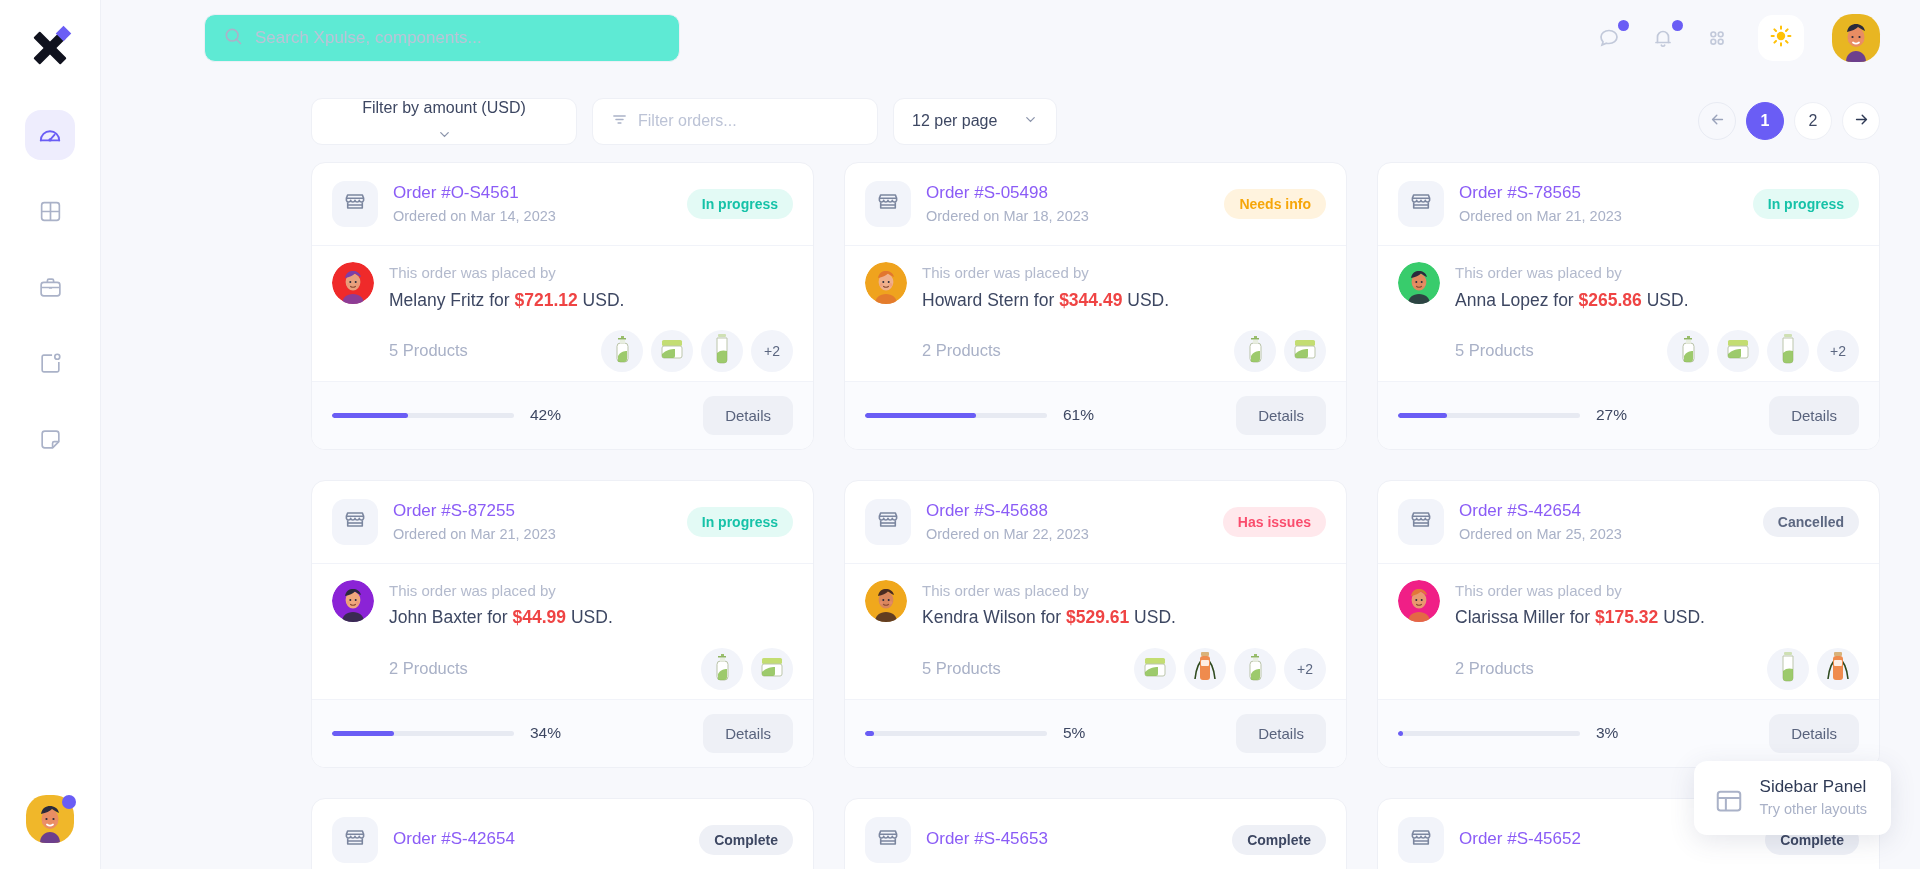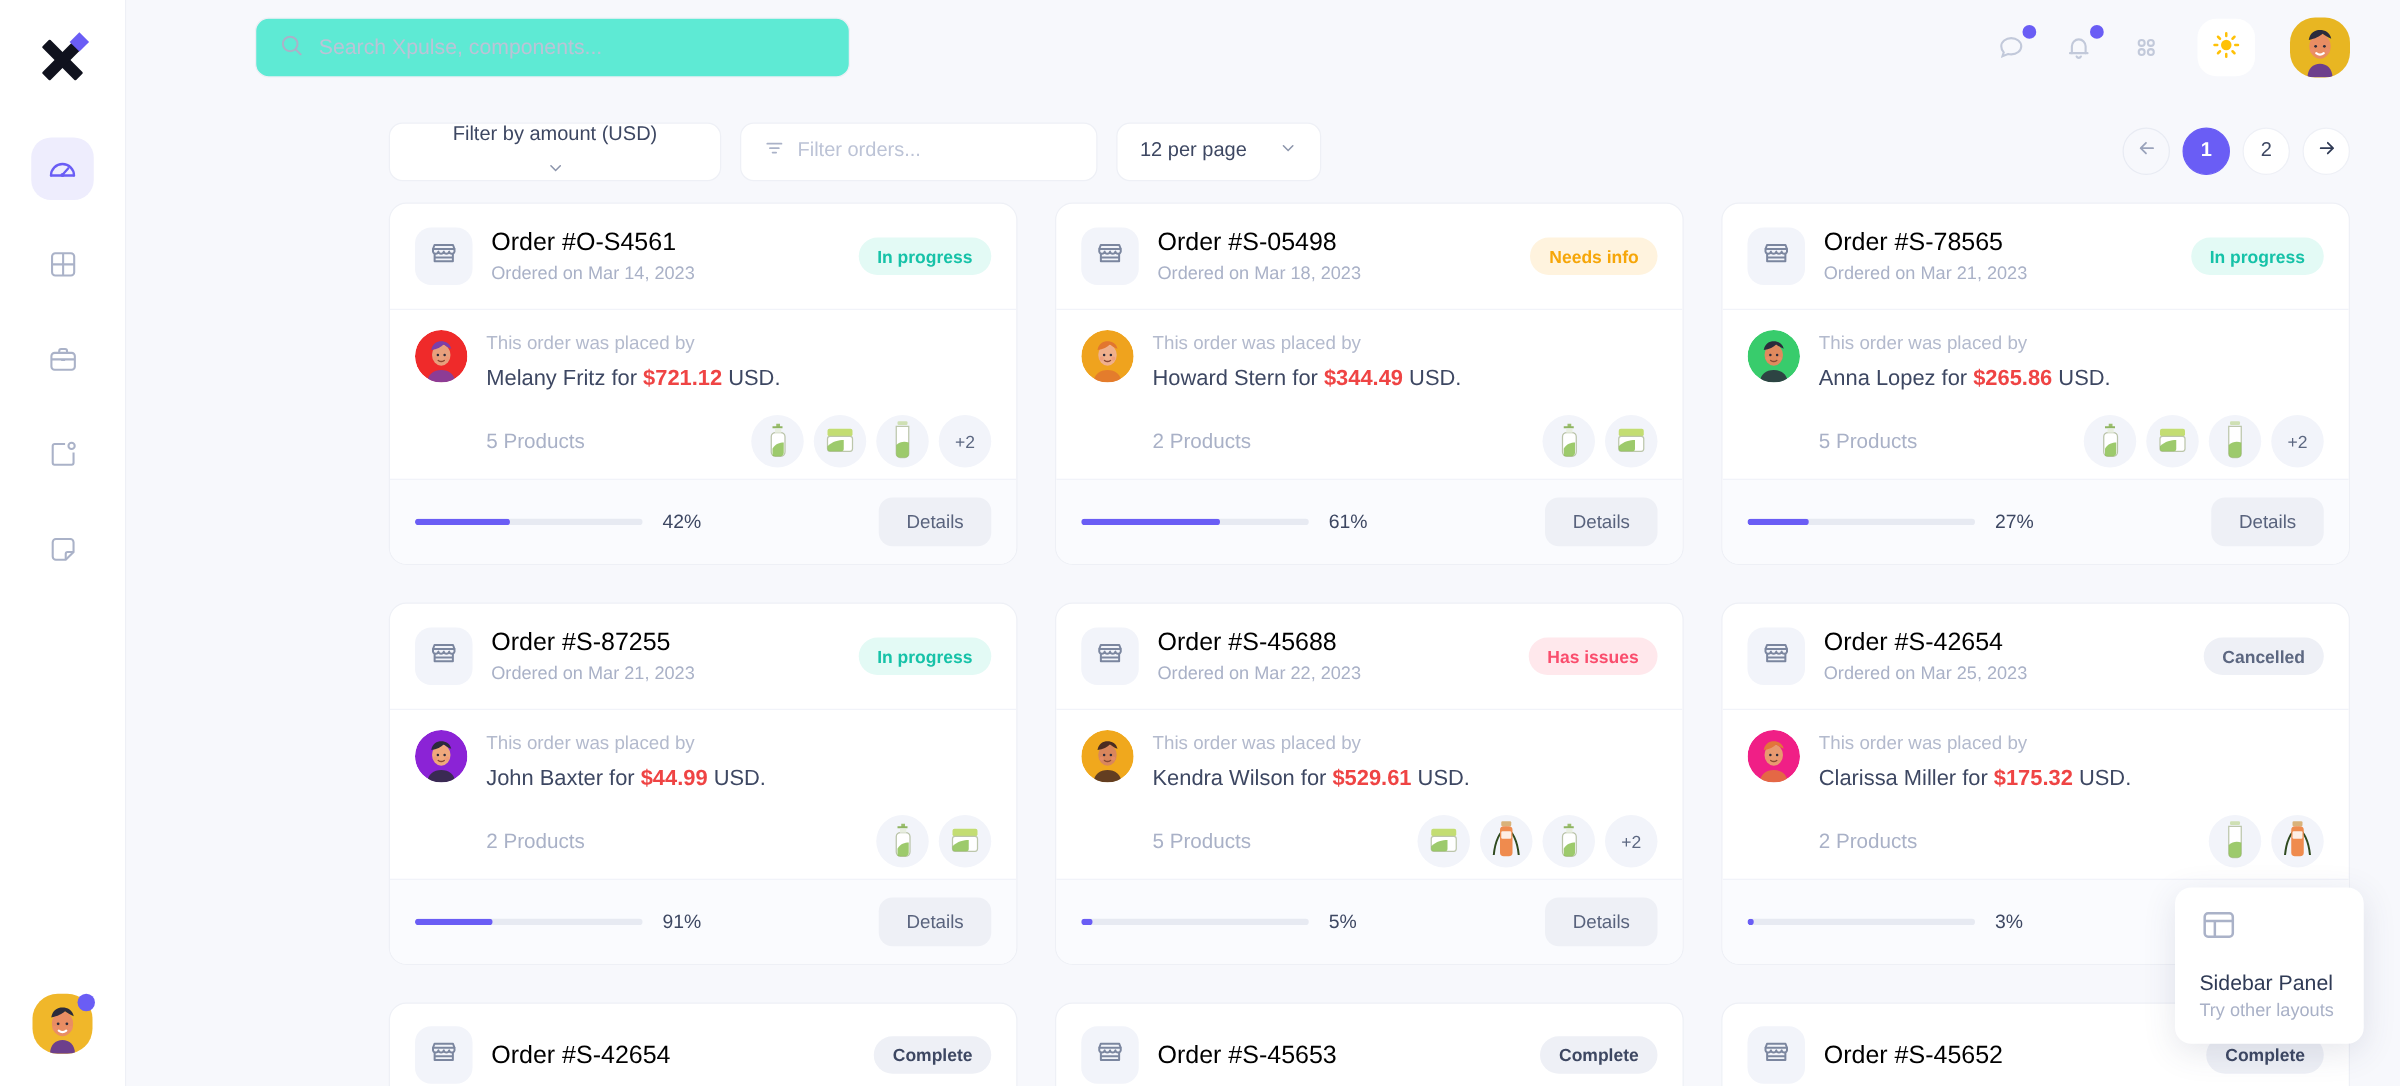--- a/index.html
+++ b/index.html
@@ -106,21 +106,21 @@
     overflow: hidden;
   }
   .card-head {
     display: flex; align-items: center; gap: 15px;
     padding: 18px 20px; border-bottom: 1px solid #f1f3f9;
   }
   .store-ic {
     width: 46px; height: 46px; border-radius: 13px; background: #f2f4fa;
     display: flex; align-items: center; justify-content: center; flex: none;
   }
-  .order-title { font-size: 20px; color: #000000; line-height: 1.35; }
+  .order-title { font-size: 17px; color: #8b5cf6; line-height: 1.35; }
   .order-date { font-size: 14.5px; color: #a9b1c7; line-height: 1.4; margin-top: 1px; }
   .badge {
     margin-left: auto; font-size: 14px; font-weight: 700;
     padding: 7px 15px; border-radius: 16px; white-space: nowrap;
   }
   .badge.inprogress { background: #e3faf5; color: #16c2a8; }
   .badge.needsinfo  { background: #fff3de; color: #f6a609; }
   .badge.hasissues  { background: #ffe8ec; color: #fa4d6d; }
   .badge.cancelled  { background: #eef0f6; color: #5c6781; }
   .badge.complete   { background: #eef0f6; color: #3d4762; }
@@ -154,22 +154,22 @@
     margin-left: auto; background: #eef0f6; border: none; border-radius: 11px;
     padding: 11px 22px; font-size: 15px; color: #59637d; cursor: pointer;
     font-family: "Liberation Sans", sans-serif;
   }
 
   
   .tooltip {
     position: absolute; right: 29px; bottom: 34px;
     background: #ffffff; border-radius: 13px;
     box-shadow: 0 6px 26px rgba(60,70,110,.13);
-    display: flex; align-items: flex-start; gap: 16px;
-    padding: 15px 24px 15px 20px; z-index: 40; flex-direction: column;
+    display: flex; align-items: flex-end; gap: 16px;
+    padding: 15px 24px 15px 20px; z-index: 40;
   }
   .tt-title { font-size: 17px; color: #2f3a55; line-height: 1.3; }
   .tt-sub { font-size: 14.5px; color: #a9b1c7; line-height: 1.35; margin-top: 2px; }
 </style>
 </head>
 <body>
 
 <aside class="sidebar">
   <div class="logo">
     <svg width="56" height="56" viewBox="0 0 56 56" aria-hidden="true">
@@ -615,21 +615,21 @@
                     <path d="M4 18c4-4 9-5 13-5v7a2 2 0 0 1-2 2H6a2 2 0 0 1-2-2z" fill="#8cc152" opacity=".85"></path>
                   </svg></span>
               </div>
             </div>
           </div>
         </div>
         <div class="card-foot">
           <div class="bar">
             <i style="width:34%"></i>
           </div>
-          <span class="pct">91%</span>
+          <span class="pct">34%</span>
           <button class="details-btn">Details</button>
         </div>
       </div>
       <div class="card">
         <div class="card-head">
           <div class="store-ic">
             <span><svg width="24" height="24" viewBox="0 0 24 24" fill="none" stroke="#7b869f" stroke-width="1.6" stroke-linejoin="round">
                 <path d="M3.4 8.2L4.6 5h14.8l1.2 3.2"></path>
                 <path d="M3.4 8.2h17.2v2.1a2.2 2.2 0 0 1-4.3 0 2.2 2.2 0 0 1-4.3 0 2.2 2.2 0 0 1-4.3 0 2.2 2.2 0 0 1-4.3 0z"></path>
                 <path d="M4.7 12.2V18h14.6v-5.8"></path>

